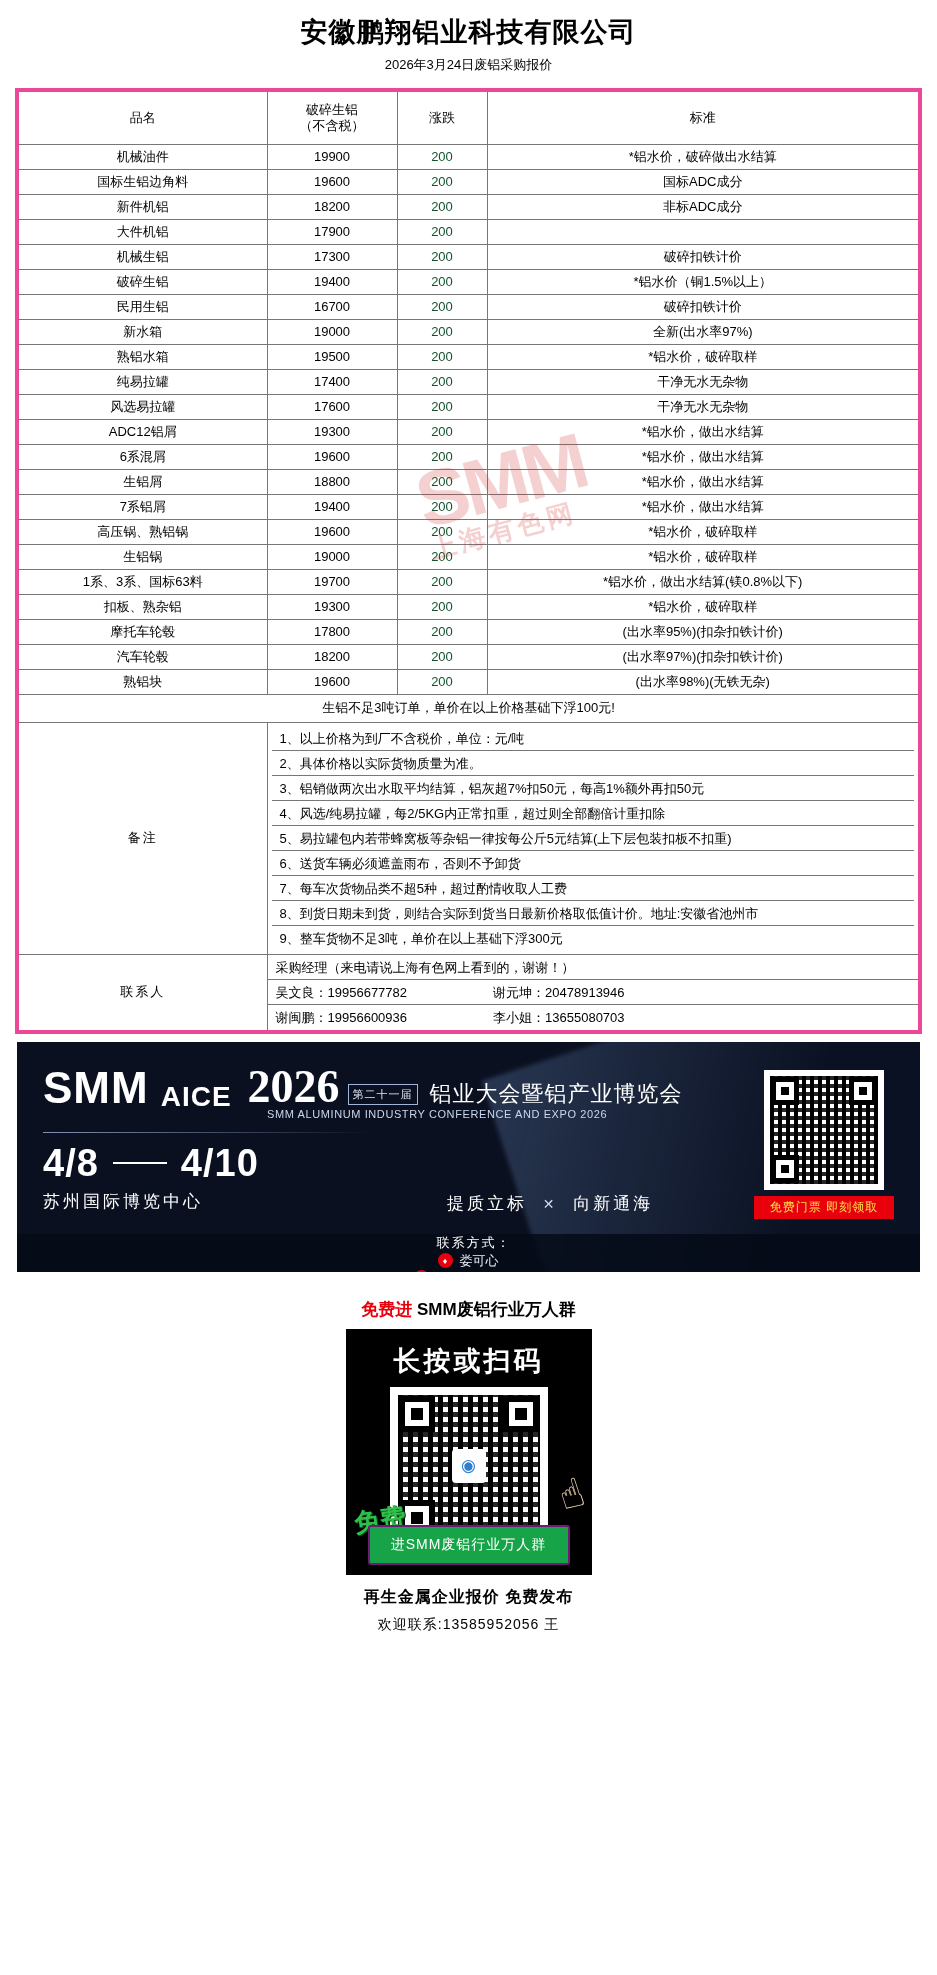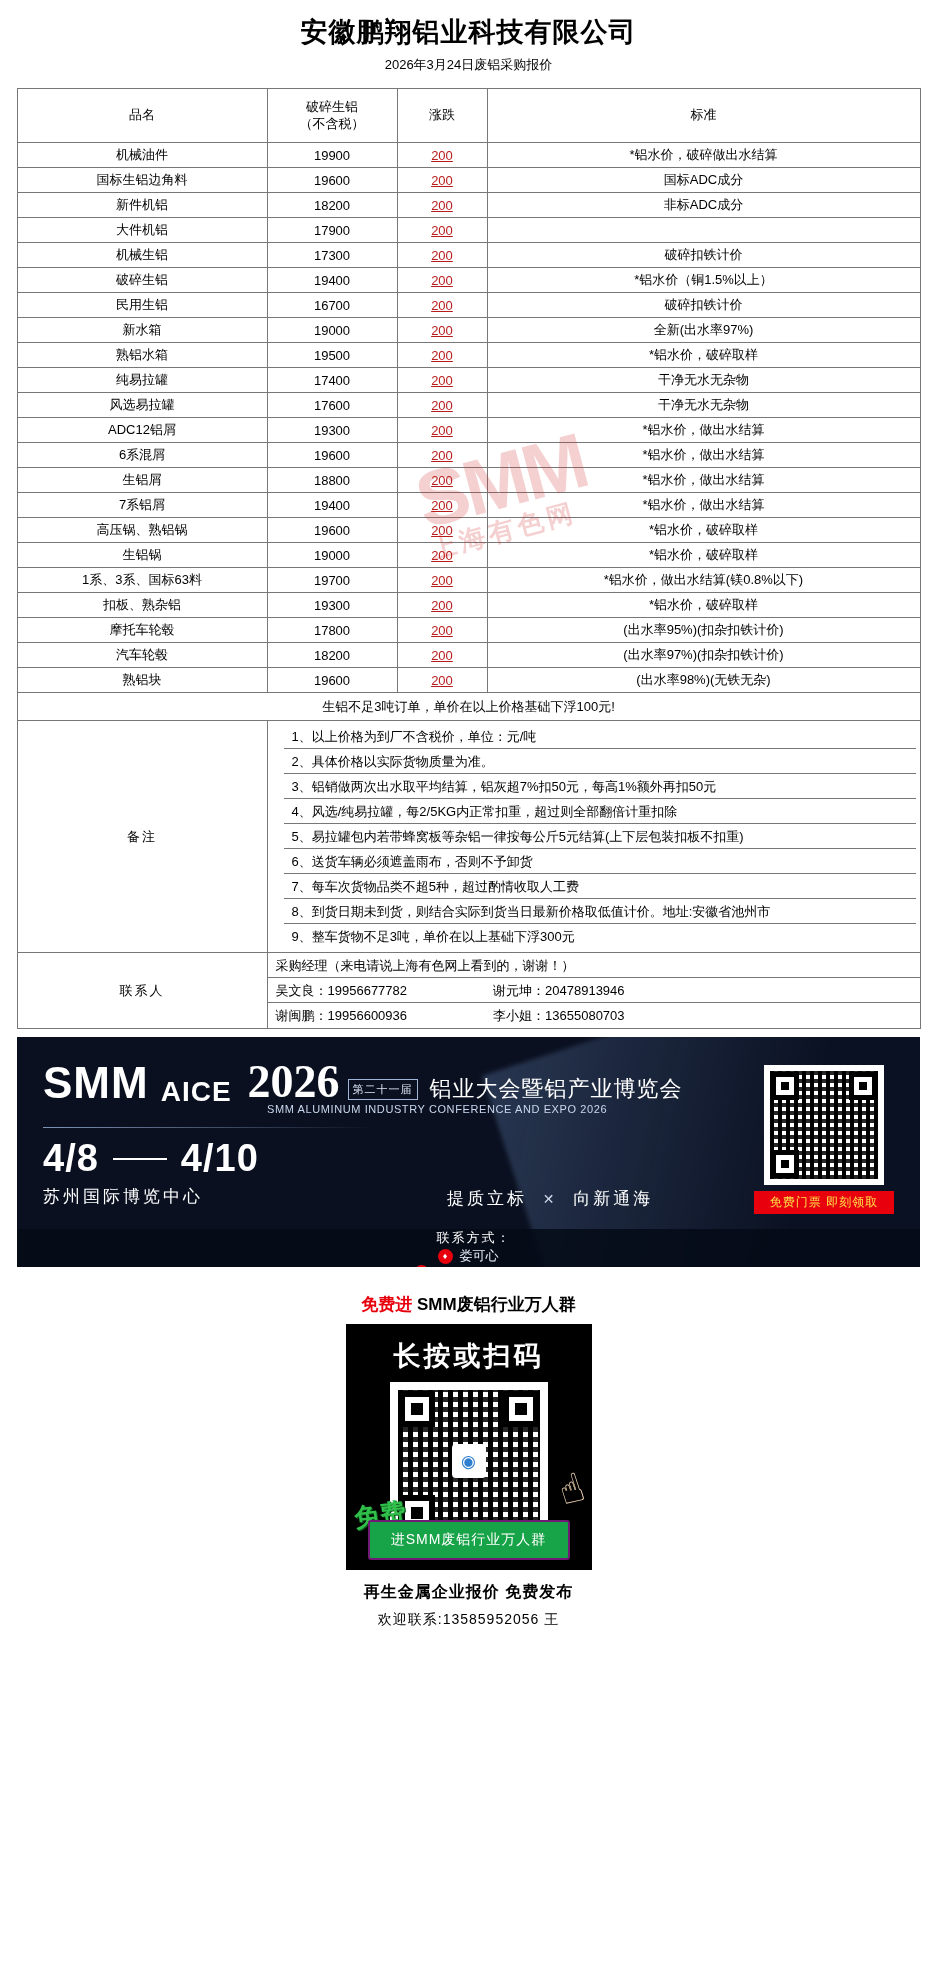--- a/index.html
+++ b/index.html
@@ -25,21 +25,21 @@
     font-size: 13px;
     padding-bottom: 14px;
     font-weight: normal;
   }
 
   table.price {
     width: 903px;
     margin: 0 auto;
     border-collapse: collapse;
     table-layout: fixed;
-    border: 1px solid #ec4899;
+    border: 4px solid #ec4899;
   }
   table.price td, table.price th {
     border: 1px solid #777;
     font-size: 13px;
     text-align: center;
     vertical-align: middle;
     padding: 3px 4px;
     background: transparent;
   }
   thead th {
@@ -47,21 +47,21 @@
     font-size: 15px;
     height: 54px;
     line-height: 1.25;
   }
   .col-name   { width: 250px; }
   .col-price  { width: 130px; }
   .col-change { width: 90px; }
   .col-std    { width: 433px; }
 
   tbody tr td { height: 23px; }
-  td.change { color: #b91c1c; text-decoration: underline; }
+  td.change { color: #14532d; }
   td.std { font-size: 13px; }
 
   .note-row td {
     text-align: center;
     font-size: 14px;
     height: 28px;
   }
 
   .remark-label, .contact-label {
     font-size: 17px;
@@ -69,21 +69,20 @@
     margin-top: 36px;
   }
   .remark-lines { padding: 0; }
   .remark-line {
     text-align: left;
     font-size: 13px;
     padding: 4px 6px 4px 8px;
     border-bottom: 1px solid #777;
     height: 25px;
     line-height: 17px;
-    margin-left: 12px;
   }
   .remark-line:last-child { border-bottom: none; }
 
   .contact-cell { padding: 0 !important; }
   .contact-line {
     text-align: left;
     font-size: 13px;
     padding: 4px 6px 4px 8px;
     border-bottom: 1px solid #777;
     height: 25px;

